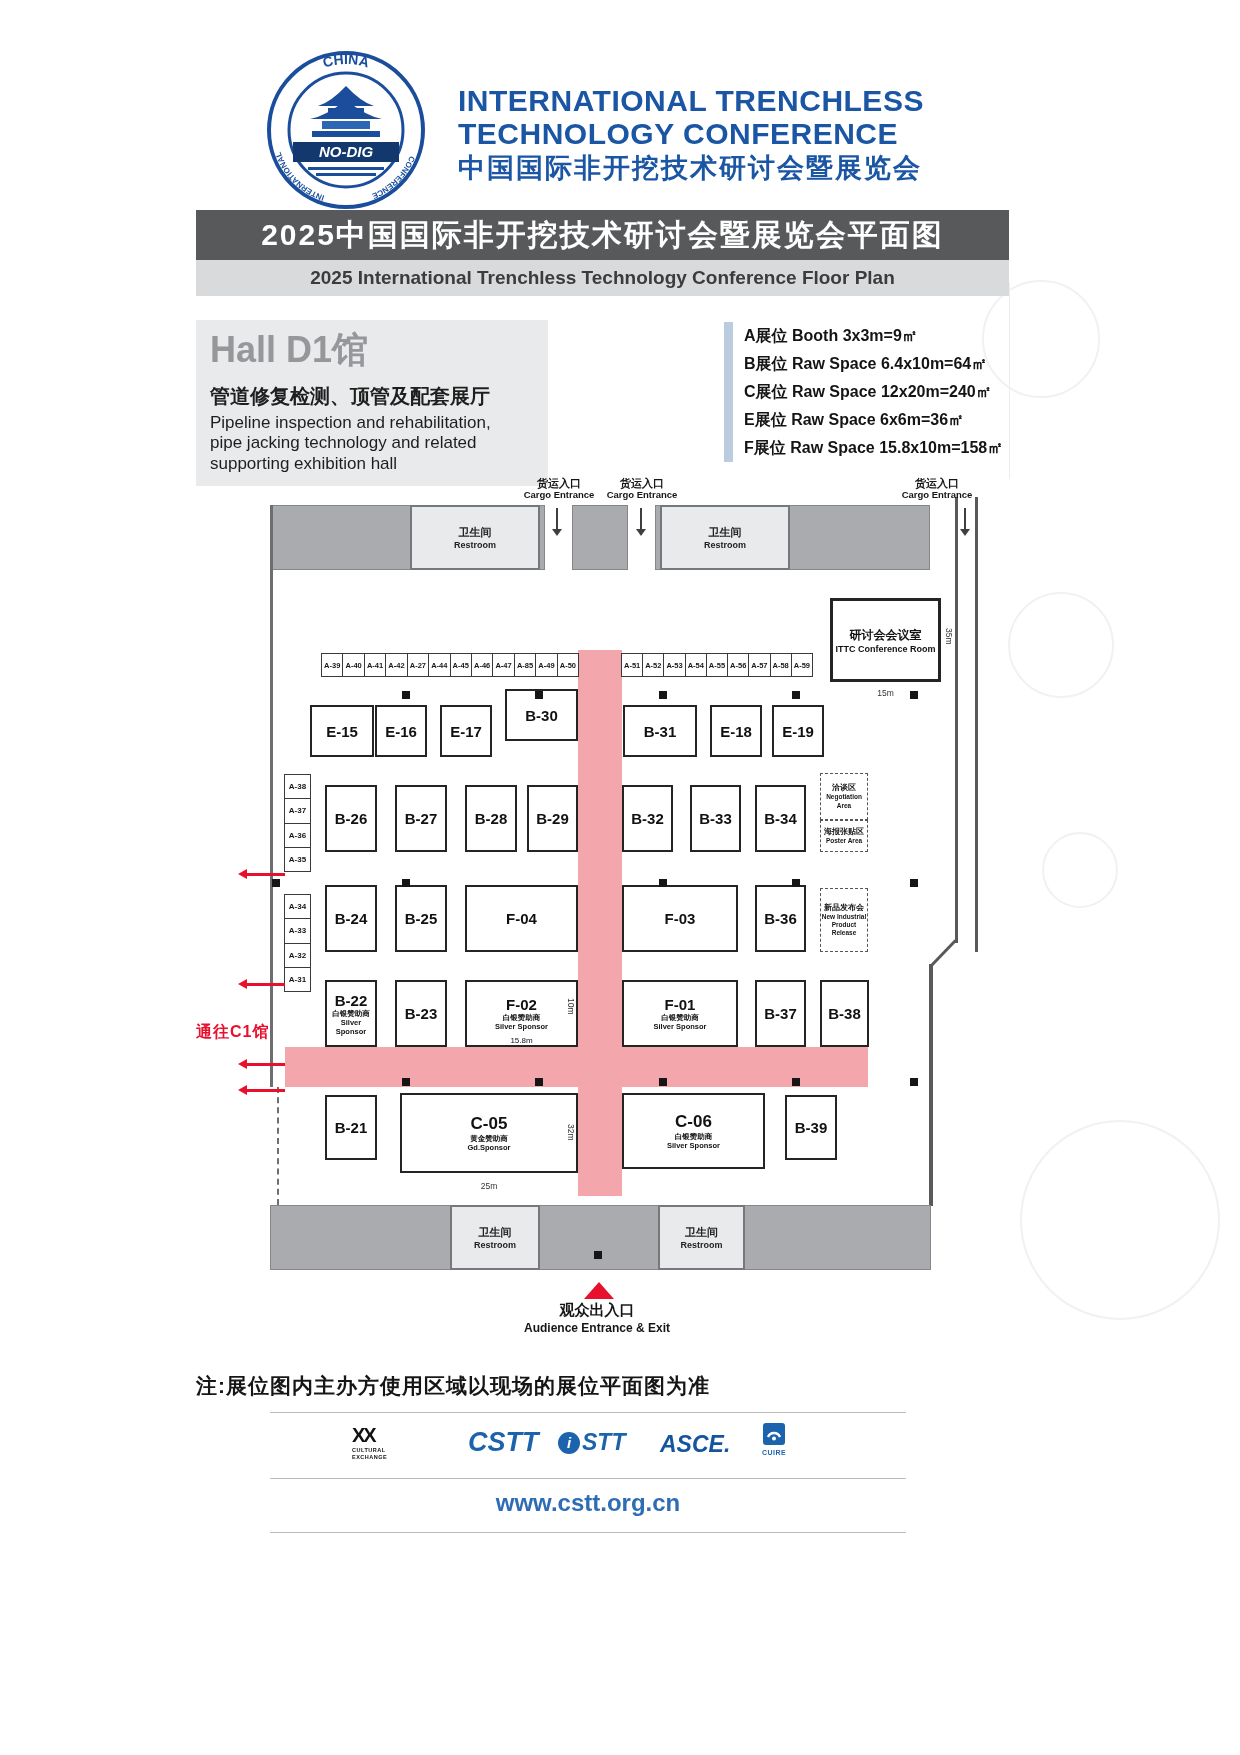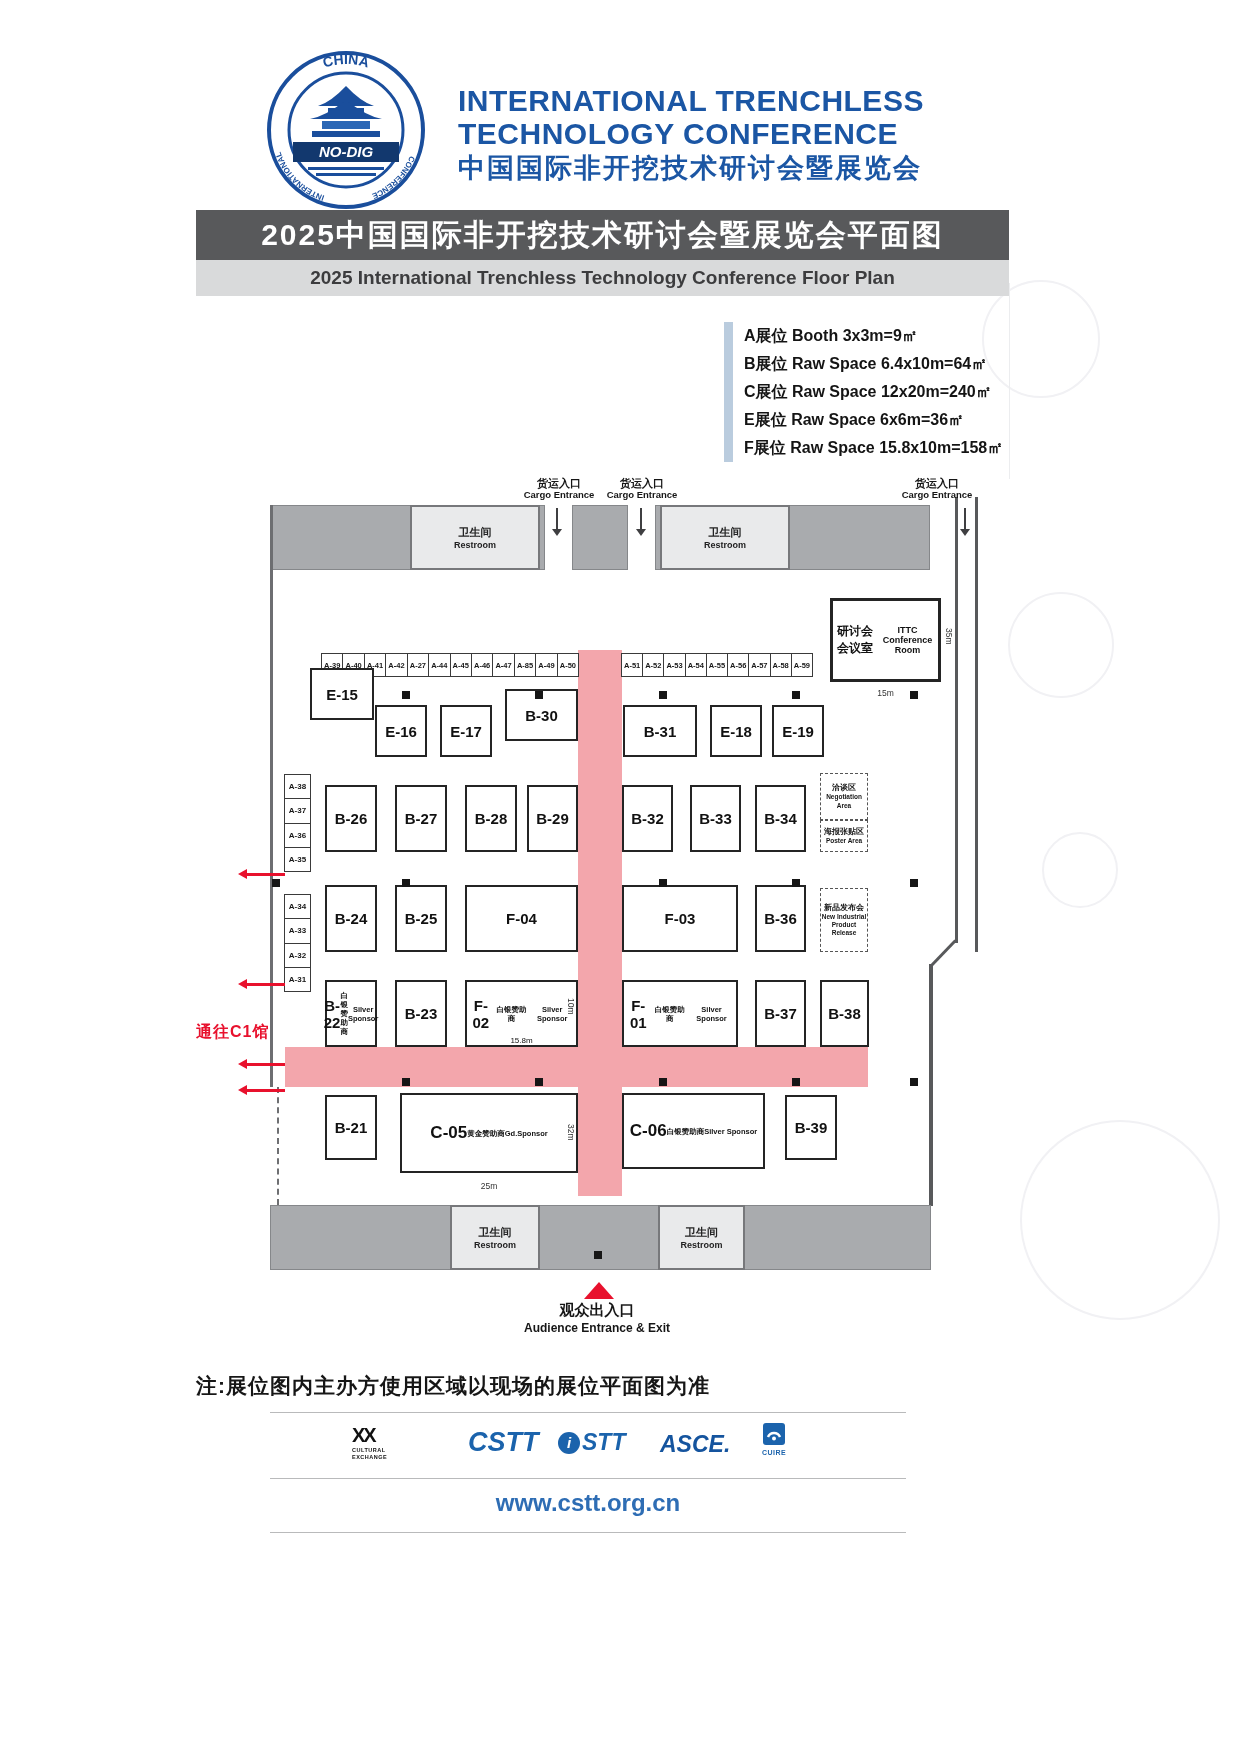--- a/index.html
+++ b/index.html
@@ -40,21 +40,21 @@
     align-items:center;justify-content:center;z-index:3;text-align:center}
   .restroom .cn{font-size:11px;font-weight:700;color:#222}
   .restroom .en{font-size:9px;font-weight:600;color:#222}
 
   .cargo{position:absolute;text-align:center;z-index:3;line-height:1.15}
   .cargo .cn{font-size:11px;font-weight:700;display:block}
   .cargo .en{font-size:9.5px;font-weight:700;display:block}
   .arrow-down{position:absolute;width:2px;background:#3F3F41;z-index:4}
   .arrow-down::after{content:"";position:absolute;bottom:-7px;left:-4px;border:5px solid transparent;border-top:7px solid #3F3F41}
 
-  .booth{position:absolute;background:#fff;border:2px solid #242424;display:flex;flex-direction:row;
+  .booth{position:absolute;background:#fff;border:2px solid #242424;display:flex;flex-direction:column;
     align-items:center;justify-content:center;font-weight:700;font-size:15px;color:#111;z-index:3;text-align:center}
   .booth .sub{font-size:7.5px;font-weight:700;line-height:1.2}
   .dimin{position:absolute;bottom:0;left:0;right:0;text-align:center;font-size:8px;font-weight:400}
 
   .arow{position:absolute;display:flex;z-index:3}
   .acell{flex:1;border:1px solid #3A3A3A;margin-left:-1px;display:flex;align-items:center;justify-content:center;
     font-size:7.5px;font-weight:600;background:#fff;overflow:hidden}
   .acol{position:absolute;display:flex;flex-direction:column;z-index:3}
   .acol .acell{margin-left:0;margin-top:-1px;font-size:8px}
 
@@ -128,20 +128,27 @@
     <rect x="50" y="123" width="60" height="3" fill="#1A4E9C"></rect>
   </svg>
 
   <div class="title-en" style="left:458px;top:84px">INTERNATIONAL TRENCHLESS</div>
   <div class="title-en" style="left:458px;top:117px">TECHNOLOGY CONFERENCE</div>
   <div class="title-cn" style="left:458px;top:150px">中国国际非开挖技术研讨会暨展览会</div>
 
   <div class="banner-dark">2025中国国际非开挖技术研讨会暨展览会平面图</div>
   <div class="banner-light">2025 International Trenchless Technology Conference Floor Plan</div>
 
+  <div class="hall">
+    <div class="hall-title">Hall D1馆</div>
+    <div class="hall-sub">管道修复检测、顶管及配套展厅</div>
+    <div class="hall-desc">Pipeline inspection and rehabilitation,</div>
+    <div class="hall-desc">pipe jacking technology and related</div>
+    <div class="hall-desc">supporting exhibition hall</div>
+  </div>
 
   <div class="legend-bar"></div>
   <div class="legend">
     <div class="legend-item"><span class="lab">A展位</span> <span class="des">Booth 3x3m=9㎡</span></div>
     <div class="legend-item"><span class="lab">B展位</span> <span class="des">Raw Space 6.4x10m=64㎡</span></div>
     <div class="legend-item"><span class="lab">C展位</span> <span class="des">Raw Space 12x20m=240㎡</span></div>
     <div class="legend-item"><span class="lab">E展位</span> <span class="des">Raw Space  6x6m=36㎡</span></div>
     <div class="legend-item"><span class="lab">F展位</span> <span class="des">Raw Space 15.8x10m=158㎡</span></div>
   </div>
 
@@ -209,21 +216,21 @@
     <div class="acell">A-52</div>
     <div class="acell">A-53</div>
     <div class="acell">A-54</div>
     <div class="acell">A-55</div>
     <div class="acell">A-56</div>
     <div class="acell">A-57</div>
     <div class="acell">A-58</div>
     <div class="acell">A-59</div>
   </div>
 
-  <div class="booth" style="left:310px;top:668px;width:64px;height:52px">
+  <div class="booth" style="left:310px;top:705px;width:64px;height:52px">
       <span>E-15</span>
     </div>
   <div class="booth" style="left:375px;top:705px;width:52px;height:52px">
       <span>E-16</span>
     </div>
   <div class="booth" style="left:440px;top:705px;width:52px;height:52px">
       <span>E-17</span>
     </div>
   <div class="booth" style="left:505px;top:689px;width:73px;height:52px">
       <span>B-30</span>

